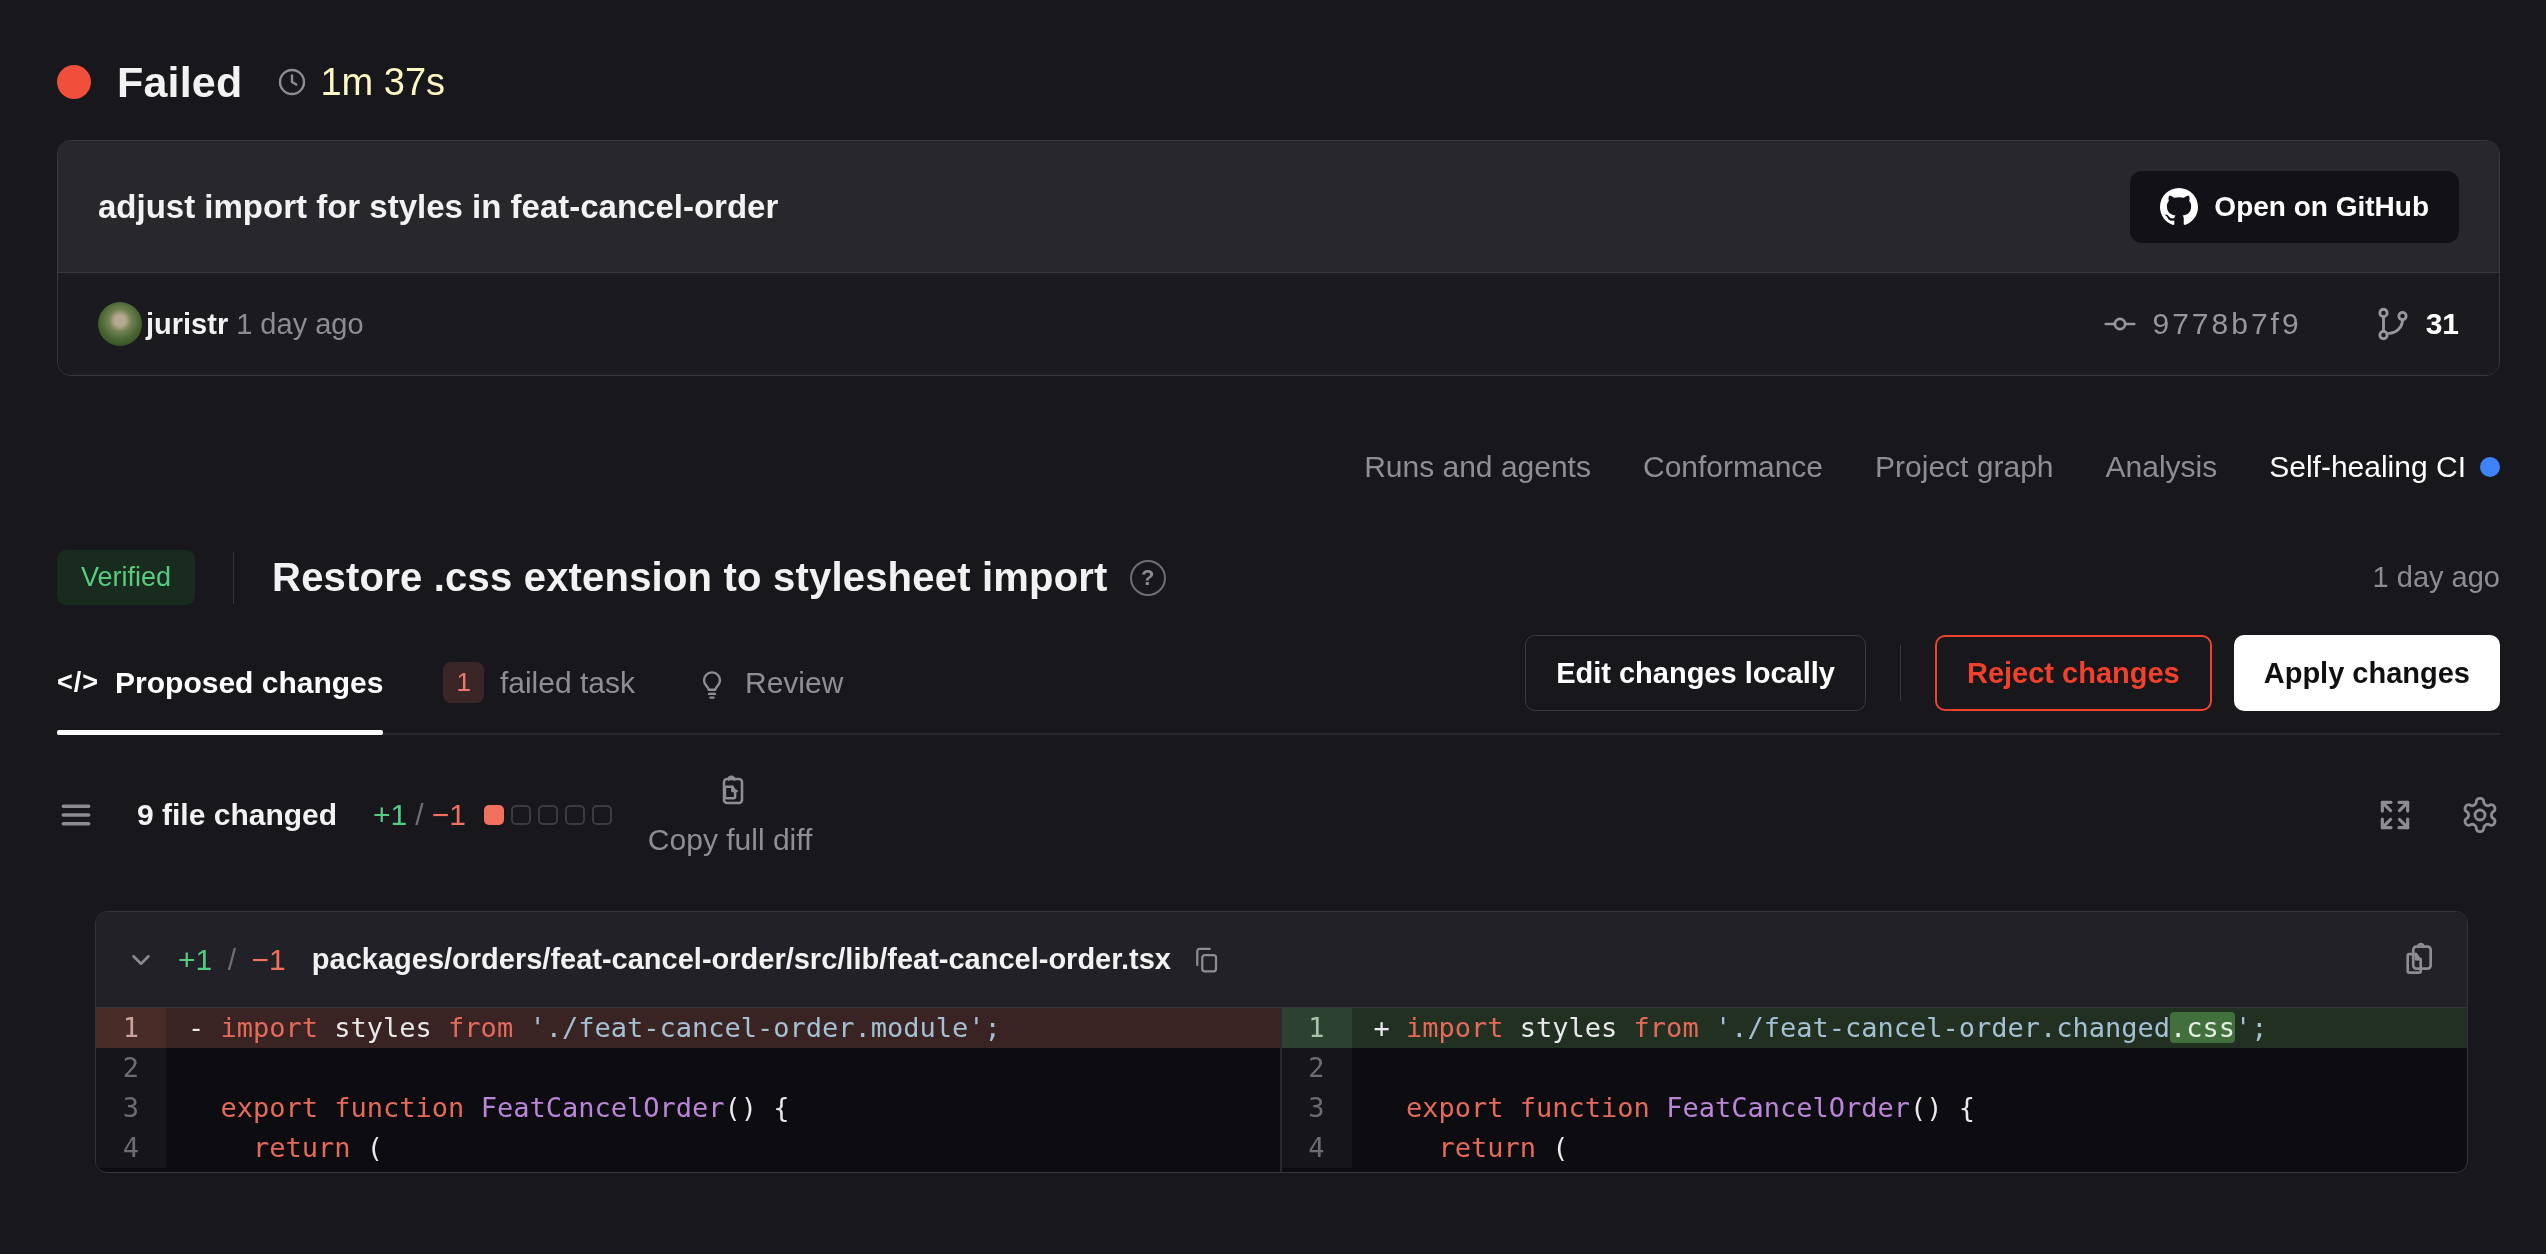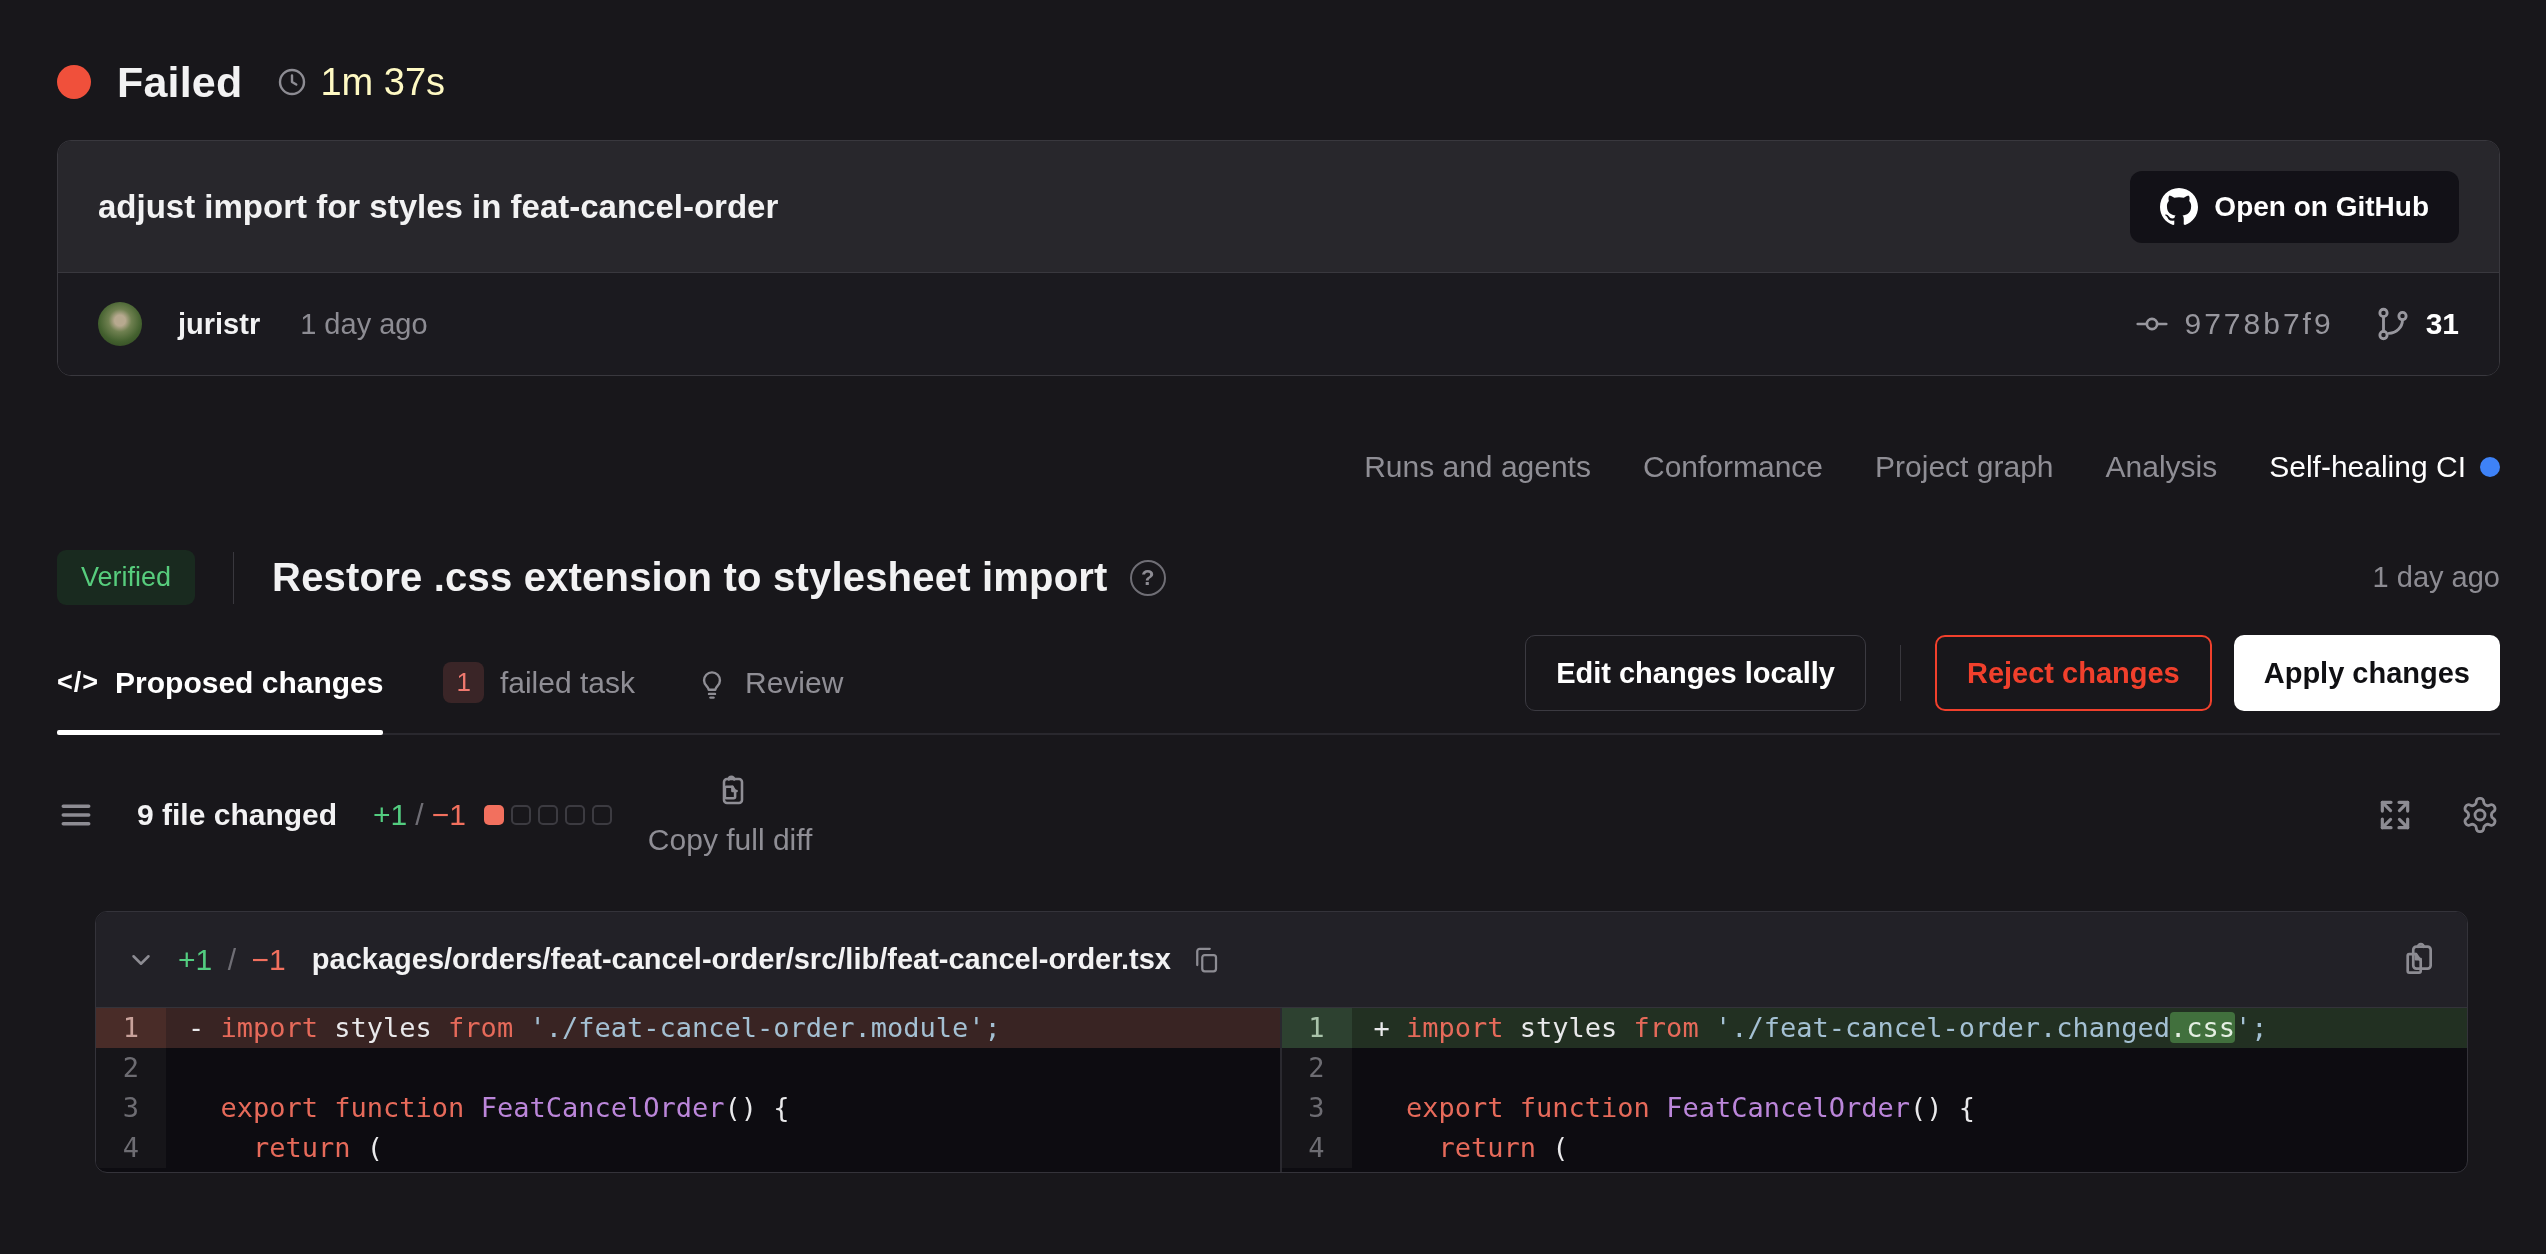--- a/index.html
+++ b/index.html
@@ -18,25 +18,25 @@
   .status-label { font-size:43px; font-weight:700; letter-spacing:.2px; }
   .status-clock { margin-left:34px; margin-right:12px; color:#8d8c93; display:flex; }
   .status-duration { font-size:38px; color:#fef9c3; }
 
   
   .commit-card { margin-top:28px; border:1px solid #39383e; border-radius:14px; overflow:hidden; }
   .commit-card-top { background:#28272c; padding:0 40px; height:131px; display:flex; align-items:center; justify-content:space-between; }
   .commit-title { font-size:33px; font-weight:700; }
   .gh-button { display:flex; align-items:center; gap:16px; background:#121117; border:none; border-radius:12px; height:72px; padding:0 30px; color:#fff; font-size:28px; font-weight:600; font-family:inherit; cursor:pointer; }
   .commit-card-bottom { background:#1b1a1f; border-top:1px solid #39383e; height:103px; padding:0 40px; display:flex; align-items:center; justify-content:space-between; }
-  .author { display:flex; align-items:center; gap:36px; }
+  .author { display:flex; align-items:center; gap:4px; }
   .avatar { width:44px; height:44px; border-radius:50%; background:radial-gradient(circle at 50% 42%, #b7a98f 0 16%, #6f8050 34%, #44612f 62%, #273d1c 100%); flex:none; }
   .author-name { font-size:29px; font-weight:700; }
   .author-time { font-size:29px; color:#8d8c93; margin-left:4px; }
-  .commit-meta { display:flex; align-items:center; gap:40px; }
+  .commit-meta { display:flex; align-items:center; gap:72px; }
   .meta-item { display:flex; align-items:center; gap:14px; }
   .sha { font-size:30px; color:#98979e; letter-spacing:3px; }
   .pr-count { font-size:30px; font-weight:600; color:#fff; }
 
   
   .section-nav { margin-top:74px; display:flex; justify-content:flex-end; align-items:center; gap:52px; }
   .nav-item { font-size:30px; color:#8f8e95; cursor:pointer; display:flex; align-items:center; gap:14px; }
   .nav-item.active { color:#fff; }
   .nav-dot { width:20px; height:20px; border-radius:50%; background:var(--accent-blue,#3e82f7); display:inline-block; }
 

